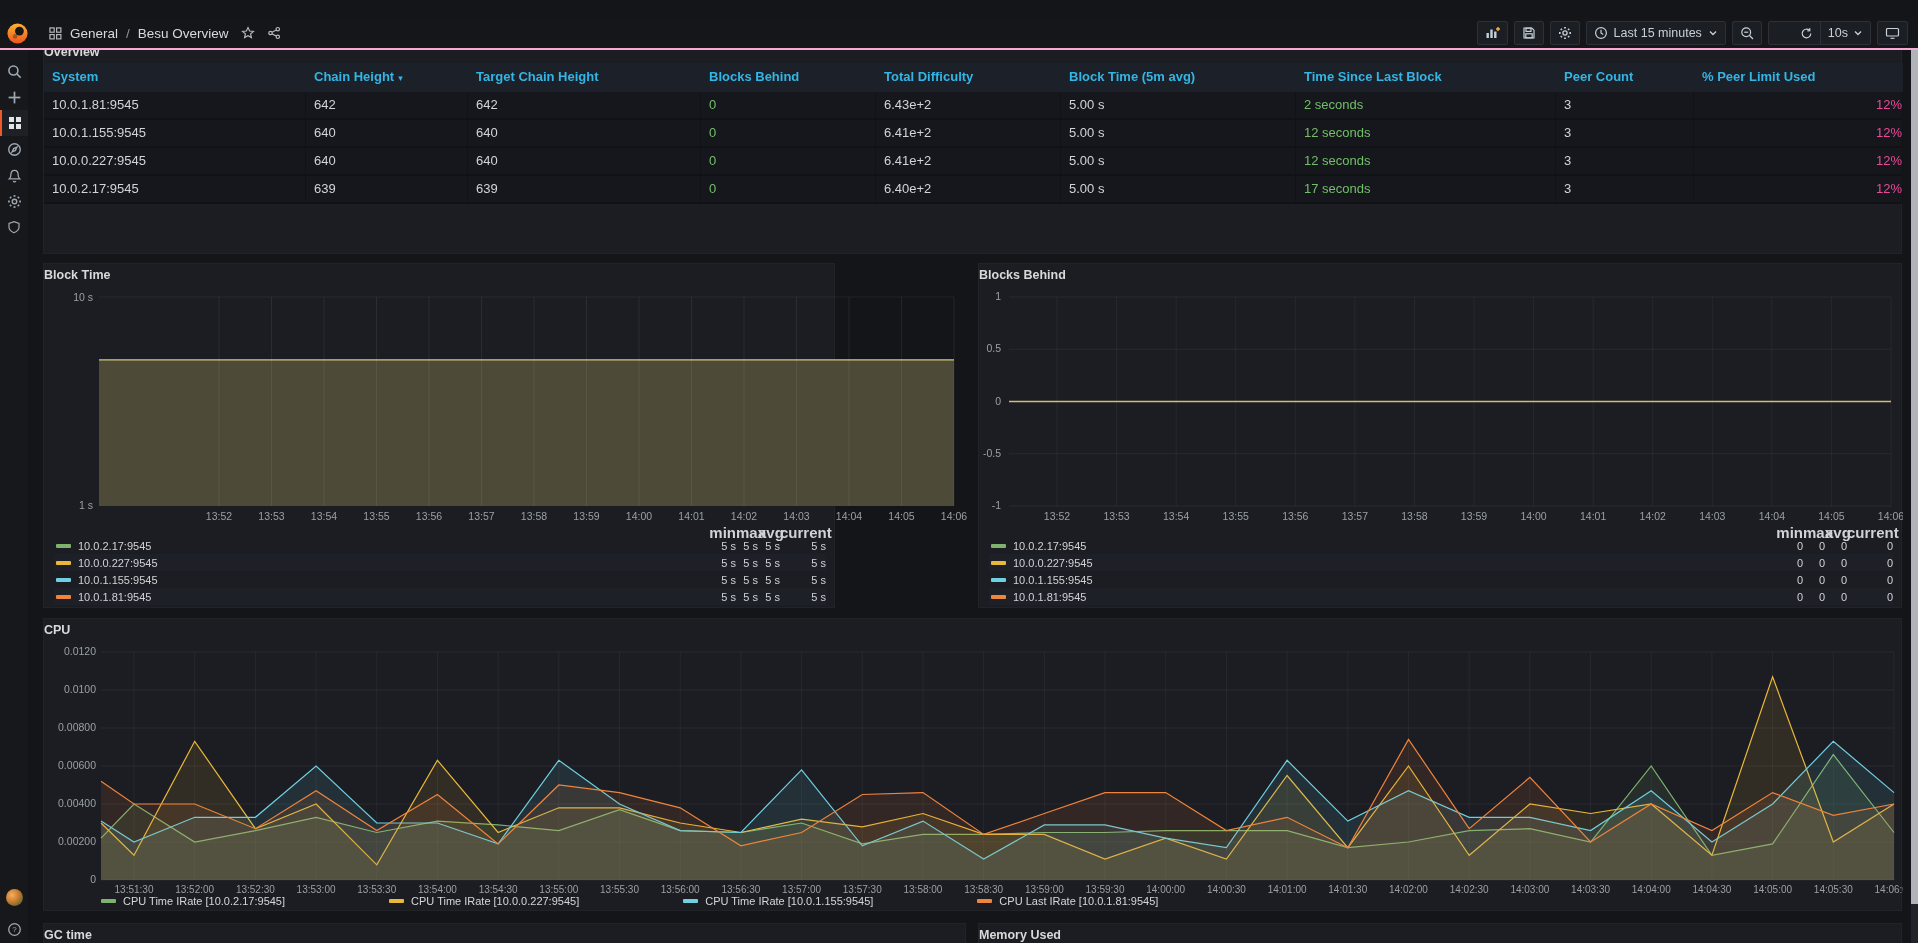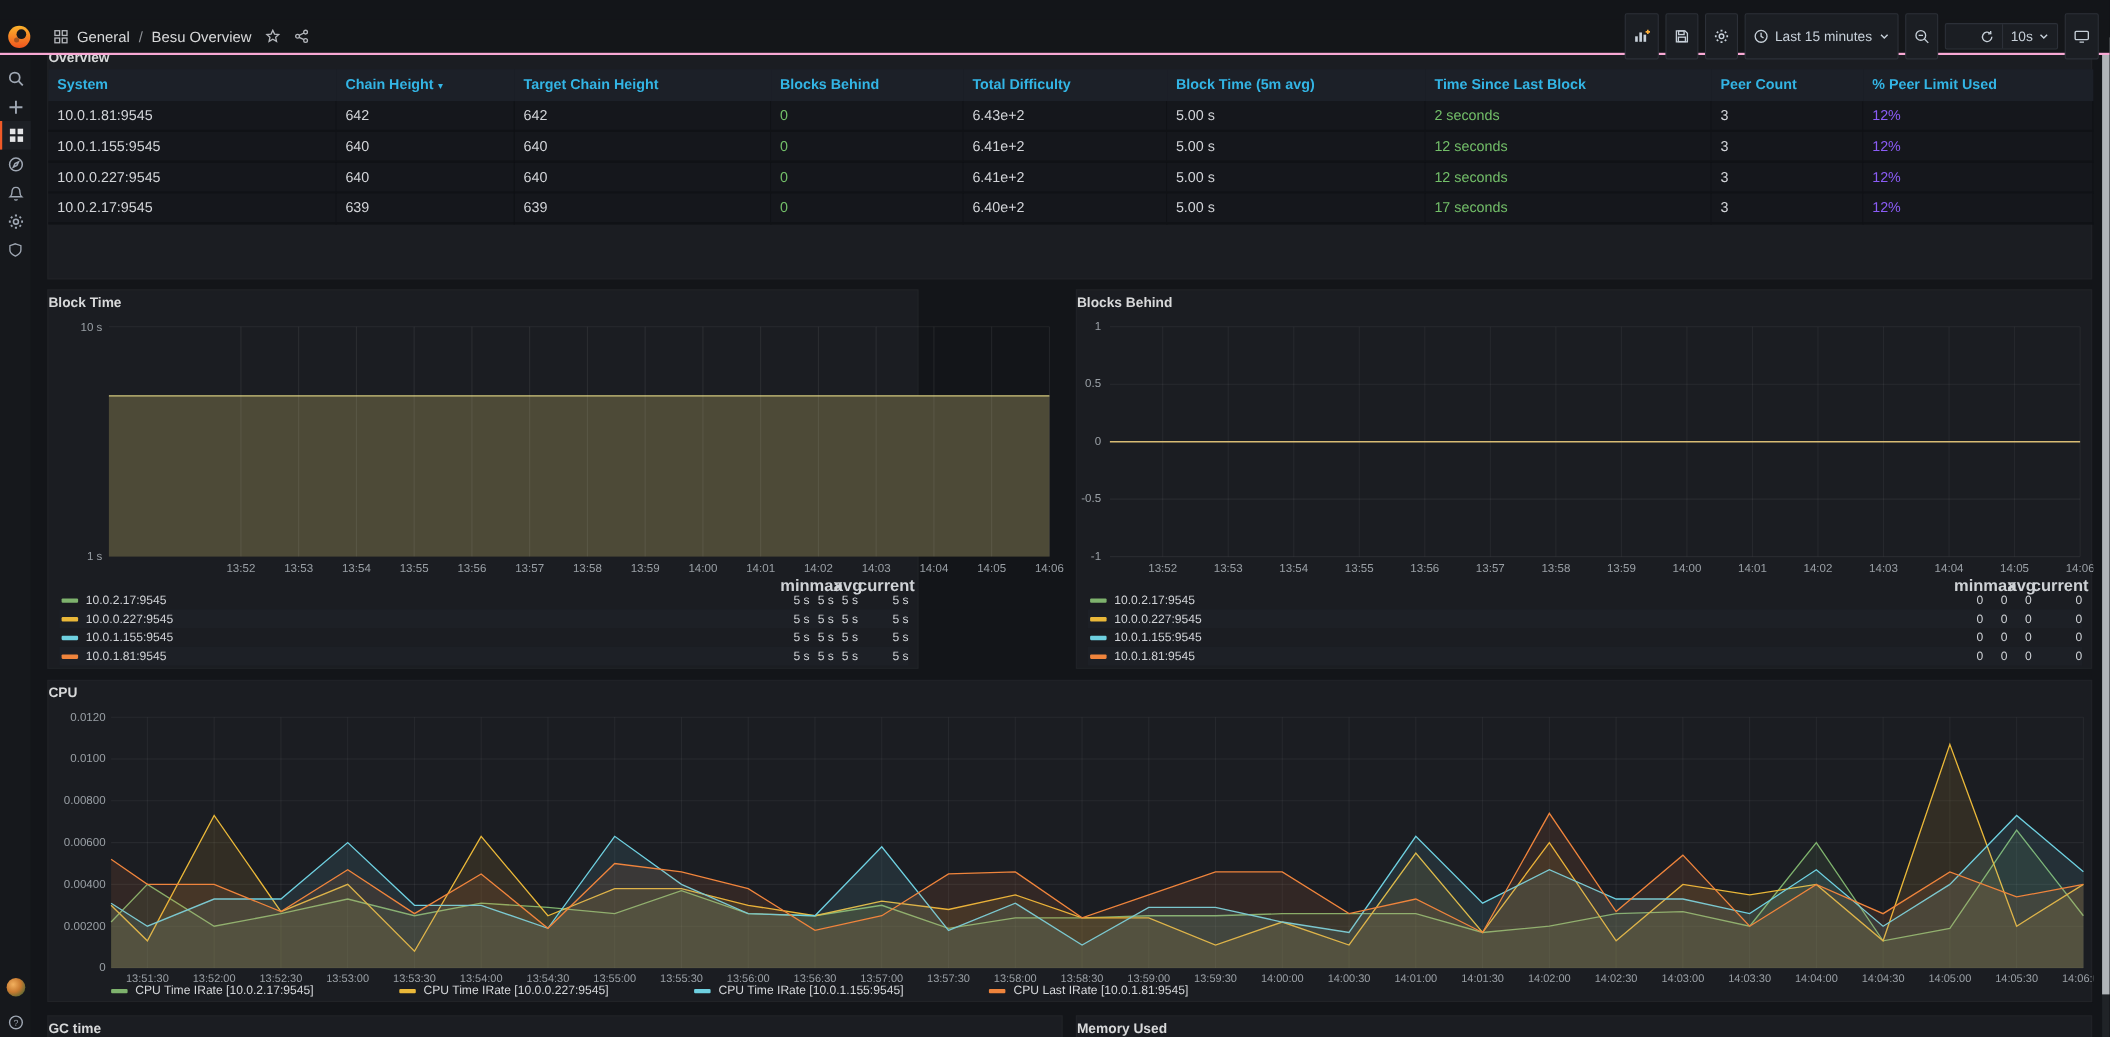--- a/index.html
+++ b/index.html
@@ -11,21 +11,21 @@
   
   .navbar { position:absolute; top:0; left:0; right:0; height:32px; background:#141619;
             display:flex; align-items:center; justify-content:space-between; z-index:5;
             border-bottom:2px solid #f9a8d4;margin-top:18px; }
   .nav-left { display:flex; align-items:center; gap:8px; padding-left:5px; }
   .logo { width:24px; height:24px; display:flex; align-items:center; justify-content:center; cursor:pointer; margin-right:8px; }
   .crumb { font-size:13.5px; color:#d8d9da; cursor:pointer; }
   .crumb.sep { color:#8e9297; cursor:default; }
   .nav-ic { display:flex; align-items:center; cursor:pointer; margin-left:4px; }
   .nav-right { display:flex; align-items:center; gap:6px; padding-right:10px; }
-  .tbtn { height:42px; background:#1b1e23; border:1px solid #2c3038; border-radius:2px;
+  .tbtn { height:24px; background:#1b1e23; border:1px solid #2c3038; border-radius:2px;
           display:flex; align-items:center; gap:6px; padding:0 7px; color:#c7d0d9;
           font-size:12.5px; cursor:pointer; }
   .tgroup { display:flex; align-items:stretch; height:24px; border:1px solid #2c3038;
             border-radius:2px; background:#1b1e23;padding-left:24px; }
   .tgroup .seg { display:flex; align-items:center; gap:5px; padding:0 7px; cursor:pointer;
                  color:#c7d0d9; font-size:12.5px; }
   .tgroup .seg + .seg { border-left:1px solid #2c3038; }
 
   
   .sidebar { position:absolute; top:32px; left:0; width:28px; bottom:0; background:#16181c; z-index:4; }
@@ -42,34 +42,34 @@
 
   
   .tbl { position:absolute; top:22px; left:0; right:0; font-size:13px; }
   .tr { display:grid; grid-template-columns:262px 162px 233px 175px 185px 235px 260px 138px 209px; }
   .th { background:#1c2028; color:#33b5e5; font-weight:bold; line-height:28px;
         padding-left:8px; cursor:pointer; white-space:nowrap; }
   .caret { font-size:9px; margin-left:4px; }
   .td { background:#15171c; color:#d2d4d8; line-height:26px; padding-left:8px;
         border-bottom:2px solid #101216; border-right:1px solid #101216; white-space:nowrap; }
   .td.green { color:#73bf69; }
-  .td.red { color:#8b5cf6; }
+  .td.red { color:#ec4899;text-align:right; }
 
   
   .legend-tbl { position:absolute; left:10px; right:8px; bottom:2px; font-size:11px; }
   .lg-row { display:grid; grid-template-columns:1fr 40px 22px 22px 46px; height:17px;
             align-items:center; }
   .lg-row.alt { background:#1d2026; }
   .lg-head { color:#33b5e5; font-size:15px; font-weight:bold; height:13px; }
   .lg-name { display:flex; align-items:center; gap:7px; color:#d0d2d6; cursor:pointer; padding-left:2px; white-space:nowrap; }
   .dash { width:15px; height:4px; border-radius:1px; flex:none; }
   .lg-val { text-align:right; color:#cfd2d6; }
 
   
-  .cpu-legend { position:absolute; left:57px; bottom:3px; display:flex; column-gap:78px;
+  .cpu-legend { position:absolute; left:57px; bottom:3px; display:flex; column-gap:104px;
                 font-size:11px; color:#d4d6d9; white-space:nowrap; }
   .cpu-legend .entry { display:flex; align-items:center; gap:7px; cursor:pointer; }
 
   svg text { font-family:"Liberation Sans","DejaVu Sans",sans-serif; }
 
   
   .scrollbar { position:absolute; right:0; top:32px; bottom:0; width:7px; background:#202327; }
   .scroll-thumb { position:absolute; left:0; width:7px; top:2px; height:870px; background:#b0b4b8; }
 </style>
 </head>

